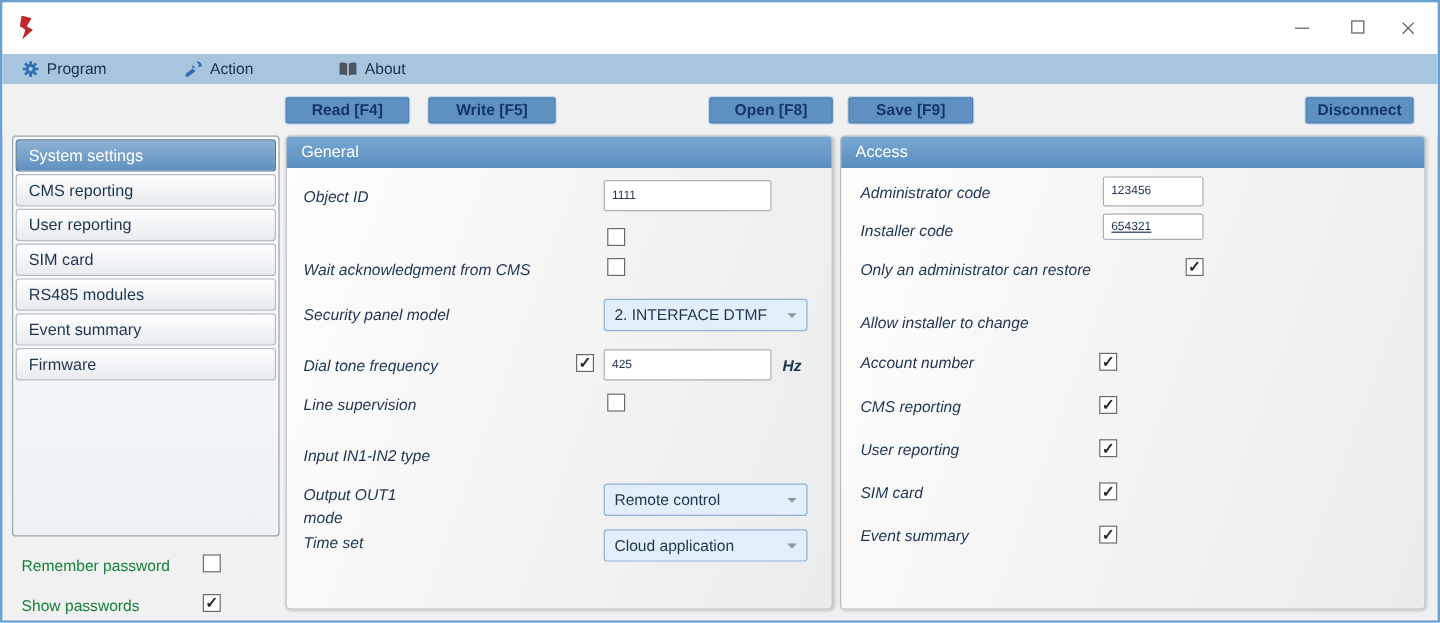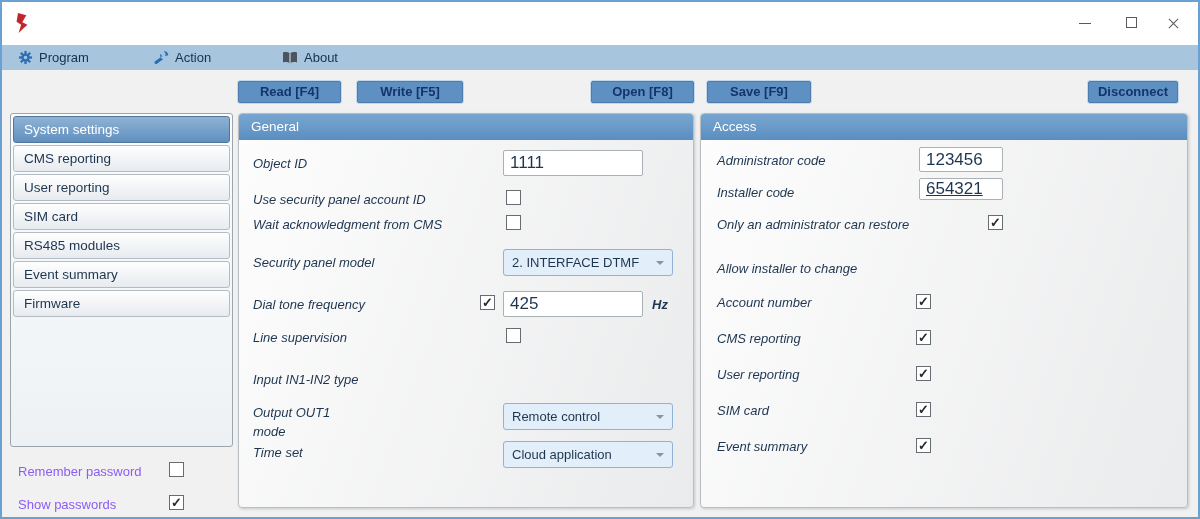--- a/index.html
+++ b/index.html
@@ -35,37 +35,37 @@
     background:linear-gradient(#fbfcfd,#eef1f4);
   }
   .side-item {
     position:absolute; left:2px; width:217px; height:27px; line-height:26px;
     padding-left:10px; font-size:13.5px; color:#1e3550; cursor:default;
     background:linear-gradient(#fefefe,#e7ebef); border:1px solid #b3bcc3; border-radius:3px;
   }
   .side-item.selected {
     background:linear-gradient(#8fb2d4,#6090c0); border:1px solid #53779c; color:#ffffff;
   }
-  .foot-lbl { position:absolute; font-size:13px; color:#8b5cf6; }
+  .foot-lbl { position:absolute; font-size:13px; color:#15803d; }
   
   .panel {
     position:absolute; top:111px; height:395px; border:1px solid #b9bec2; border-radius:4px;
     background:linear-gradient(110deg,#fdfdfd 0%,#eaebec 100%);
     box-shadow:1px 1px 3px rgba(110,120,130,.35);
   }
   .panel-header {
     position:absolute; left:0; right:0; top:0; height:26px;
     background:linear-gradient(#78a6d1,#5a8ec0); border-radius:3px 3px 0 0;
     color:#ffffff; font-size:13.5px; line-height:26px; padding-left:12px;
   }
   .lbl { position:absolute; font-size:13px; color:#1e3550; white-space:nowrap;font-style:italic; }
   .lbl.wrap { white-space:normal; line-height:1.45; }
   .inp {
     position:absolute; height:26px; border:1px solid #a9b0b6; border-radius:2px;
-    background:#ffffff; font-family:"Liberation Sans",sans-serif; font-size:17px;
+    background:#ffffff; font-family:"Liberation Sans",sans-serif; font-size:10px;
     color:#1e3550; padding:0 6px; outline:none;
   }
   .dd {
     position:absolute; height:27px; width:170px; background:#e2eefa;
     border:1px solid #8fb2d6; border-radius:3px; font-size:13px; color:#1e3550;
     line-height:25px; padding-left:8px; cursor:default;
   }
   .dd .arrow {
     position:absolute; right:8px; top:11px; width:0; height:0;
     border-left:4px solid transparent; border-right:4px solid transparent;
@@ -144,21 +144,20 @@
   <span class="cb" style="left:167px;top:460px;"></span>
   <span class="foot-lbl" style="left:16px;top:495px;">Show passwords</span>
   <span class="cb" style="left:167px;top:493px;">✓</span>
 
   <div class="panel" style="left:236px;width:456px;">
     <div class="panel-header">General</div>
 
     <span class="lbl" style="left:14px;top:42px;">Object ID</span>
     <input class="inp" style="left: 264px; top: 36px; width: 140px;" value="1111">
 
-    <span class="lbl" style="left:14px;top:78px;">Use security panel account ID</span>
     <span class="cb" style="left:267px;top:76px;"></span>
 
     <span class="lbl" style="left:14px;top:103px;">Wait acknowledgment from CMS</span>
     <span class="cb" style="left:267px;top:101px;"></span>
 
     <span class="lbl" style="left:14px;top:141px;">Security panel model</span>
     <div class="dd" style="left:264px;top:135px;">
       <span>2. INTERFACE DTMF</span>
       <span class="arrow"></span>
     </div>

